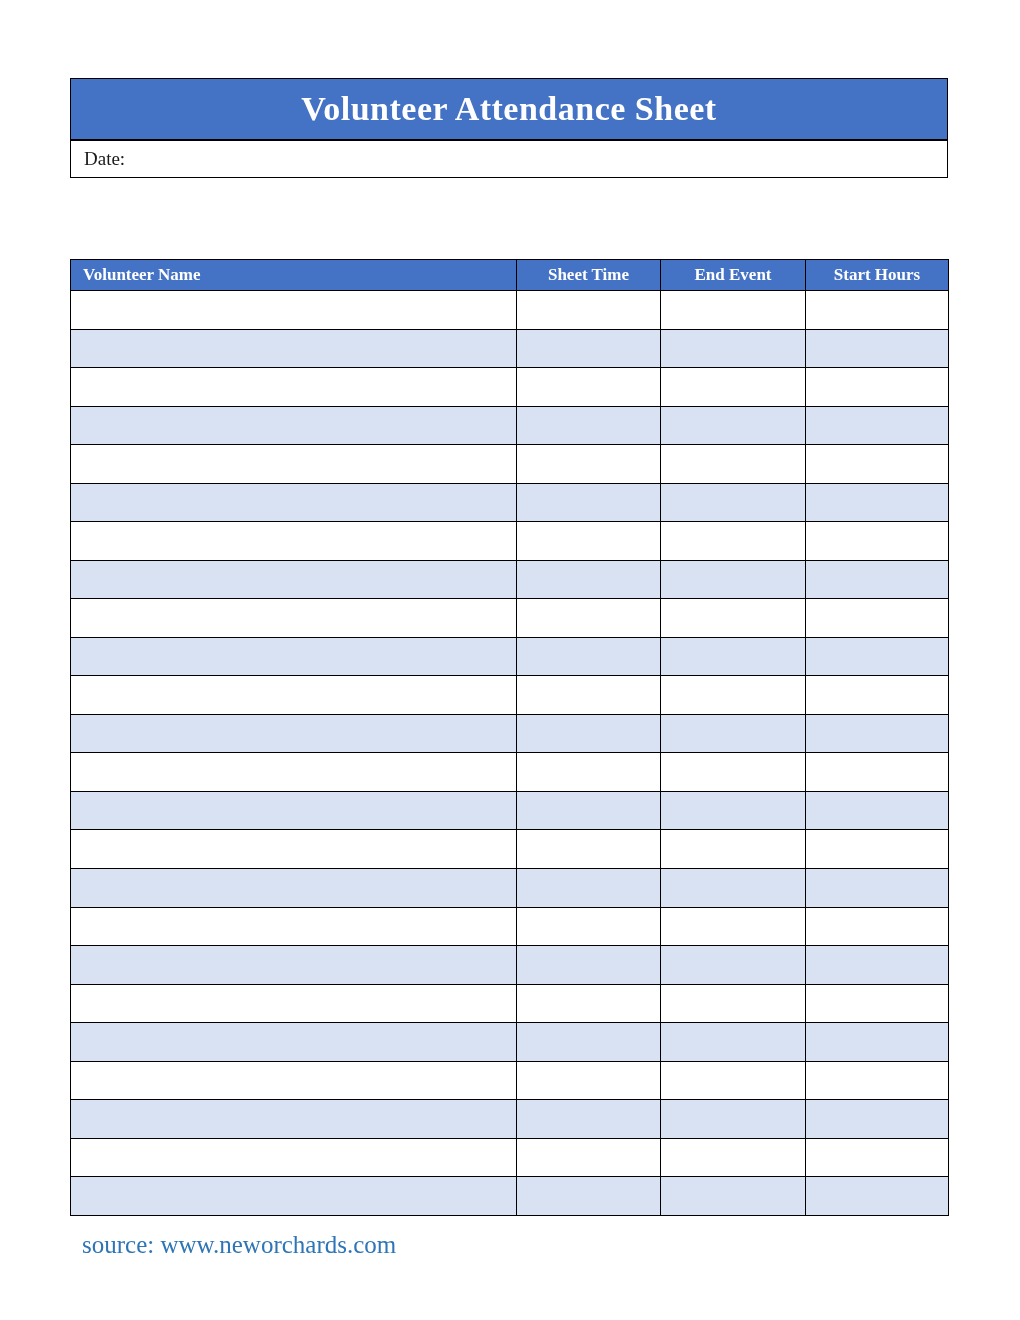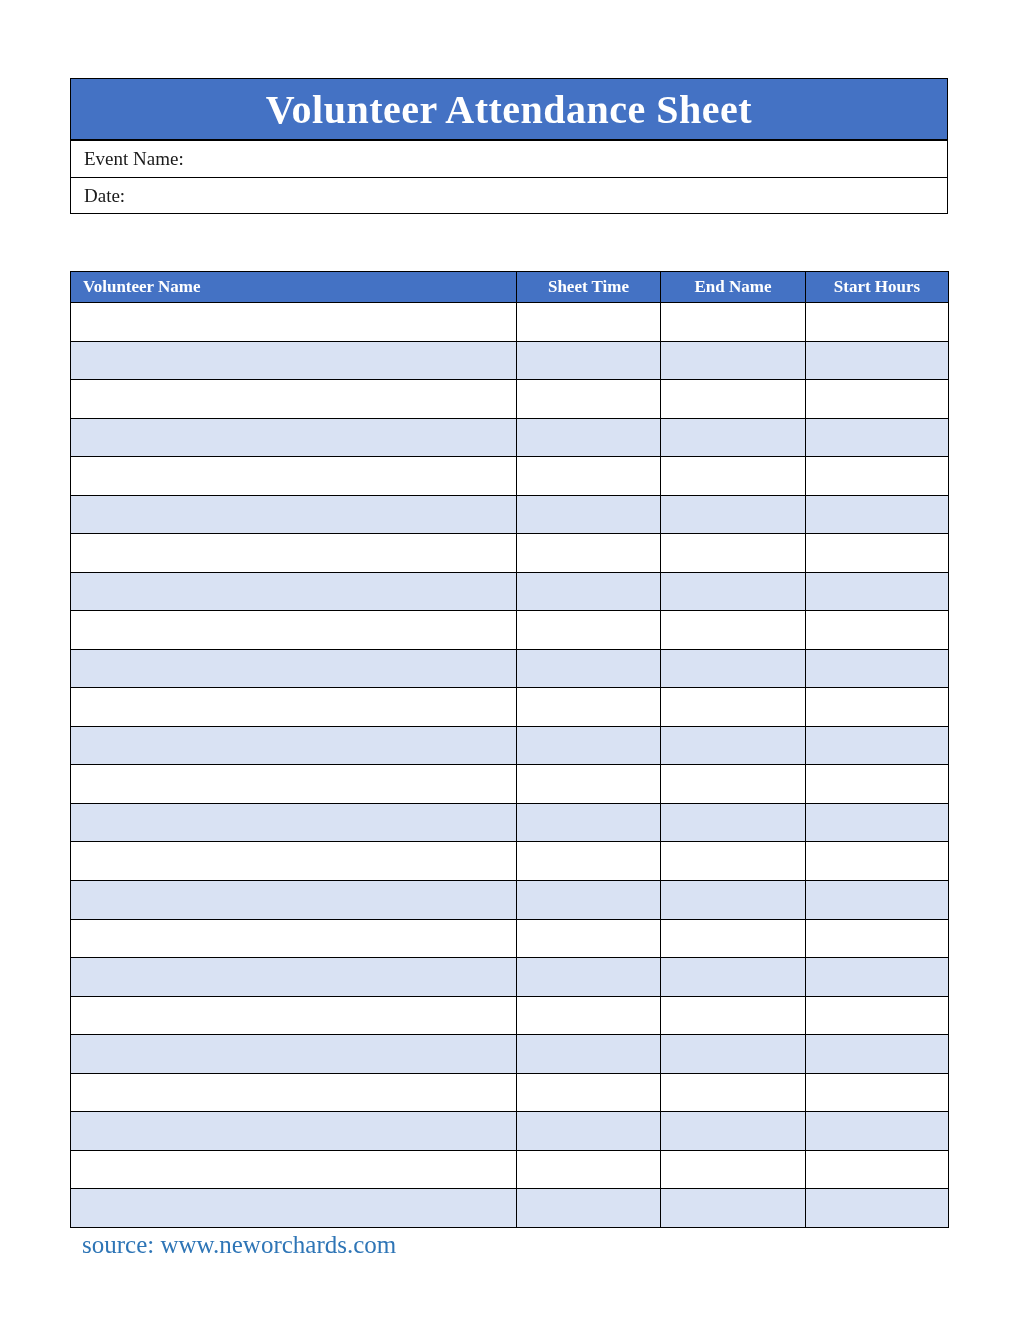--- a/index.html
+++ b/index.html
@@ -19,41 +19,41 @@
     color:#1a1a1a;
   }
   .banner{
     position:absolute;left:70px;top:78px;width:878px;height:62px;
     background:var(--accent);
     border:1px solid var(--border);
     display:flex;align-items:center;justify-content:center;
   }
   .banner .title-text{
     color:var(--header-text);
-    font-size:40px;font-weight:bold;
+    font-size:34px;font-weight:bold;
     letter-spacing:0.5px;
     white-space:nowrap;
   }
   .info-box{
     position:absolute;left:70px;top:140px;width:878px;
     border:1px solid var(--border);
     background:#ffffff;
   }
   .info-row{
     height:36px;
     display:flex;align-items:center;
     padding-left:13px;
     font-size:19px;
     background:#ffffff;
   }
   .info-row + .info-row{border-top:1px solid var(--border);}
   .info-label{white-space:nowrap;}
   .info-value{flex:1;height:100%;}
   table.att-table{
-    position:absolute;left:70px;top:271px;width:878px;height:957px;
+    position:absolute;left:70px;top:259px;width:878px;height:957px;
     border-collapse:collapse;
     table-layout:fixed;
   }
   .att-table th,.att-table td{
     border:1px solid var(--border);
     padding:0;
     empty-cells:show;
   }
   .att-table thead th{
     background:var(--accent);
@@ -79,42 +79,38 @@
 </head>
 <body>
 
 <div class="sheet">
 
   <div class="banner">
     <span class="title-text">Volunteer Attendance Sheet</span>
   </div>
 
   <div class="info-box">
-    <div class="info-row">
-      <span class="info-label">Event Name:</span>
-      <span class="info-value"></span>
-    </div>
     <div class="info-row">
       <span class="info-label">Date:</span>
       <span class="info-value"></span>
     </div>
   </div>
 
   <table class="att-table">
     <colgroup>
         <col style="width: 446px;">
         <col style="width: 144px;">
         <col style="width: 145px;">
         <col style="width: 143px;">
       </colgroup>
     <thead>
       <tr>
           <th class="align-left">Volunteer Name</th>
           <th>Sheet Time</th>
-          <th>End Name</th>
+          <th>End Event</th>
           <th>Start Hours</th>
         </tr>
     </thead>
     <tbody>
         <tr>
           <td></td>
           <td></td>
           <td></td>
           <td></td>
         </tr>

